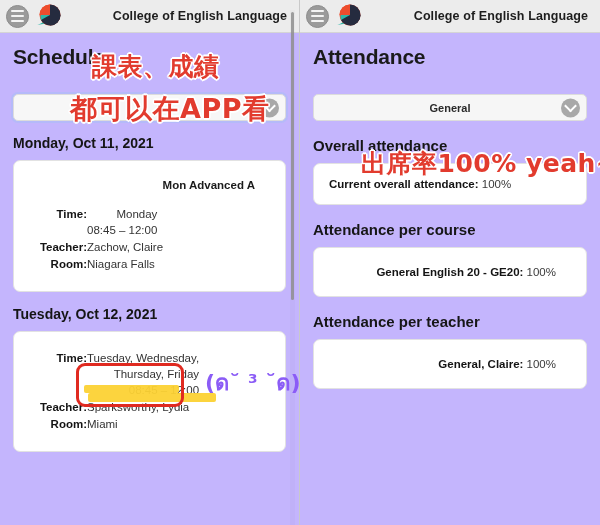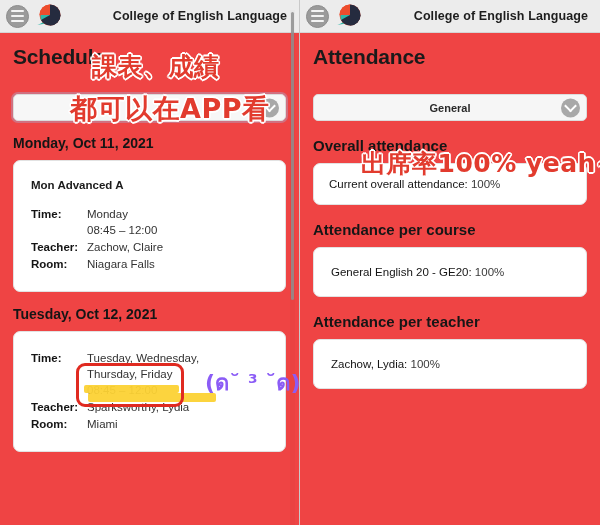--- a/index.html
+++ b/index.html
@@ -18,21 +18,21 @@
     height: 525px;
     display: flex;
     background: #ffffff;
   }
 
   
   .panel {
     position: relative;
     width: 300px;
     height: 525px;
-    background: #ef4444;
+    background: #c4b5fd;
     overflow: hidden;
   }
   .panel.left  { border-right: 1px solid #c9c9c9; }
 
   
   .appbar {
     position: relative;
     height: 33px;
     background: #ececec;
     border-bottom: 1px solid #d5d5d5;
@@ -145,21 +145,21 @@
     margin: 16px 0 9px 0;
   }
 
   
   .card {
     background: #ffffff;
     border: 1px solid #e2e2e2;
     border-radius: 7px;
     padding: 14px 13px 14px 15px;
   }
-  .card.pad-lg  { padding: 18px 30px 18px 17px; }
+  .card.pad-lg  { padding: 18px 30px 18px 17px; text-align: right; }
   .card-title {
     font-size: 11.5px;
     font-weight: bold;
     color: #1b1b1b;
     margin-bottom: 15px;
   }
   .kv {
     display: flex;
     align-items: flex-start;
     font-size: 11.5px;
@@ -172,21 +172,21 @@
     color: #141414;
     width: 56px;
     flex: none;
   }
   .kv .v { white-space: pre-line; color: #333; }
 
   .stat-line {
     font-size: 11.5px;
     color: #3a3a3a;
   }
-  .stat-line b { color: #141414; font-weight: normal; margin-top: 12px; }
+  .stat-line b { color: #141414; font-weight: bold; margin-top: 12px; }
 
   
   .scrollbar {
     position: absolute;
     right: 5px;
     top: 12px;
     width: 3px;
     height: 288px;
     background: #8e8e8e;
     border-radius: 2px;
@@ -367,21 +367,21 @@
       <div class="card pad-lg">
         <div class="stat-line">
           <b>General English 20 - GE20:</b>
           <span>100%</span>
         </div>
       </div>
 
       <div class="section-head">Attendance per teacher</div>
       <div class="card pad-lg">
         <div class="stat-line">
-          <b>Zachow, Lydia:</b>
+          <b>General, Claire:</b>
           <span>100%</span>
         </div>
       </div>
 
     </div>
   </div>
 
   <div class="anno anno-cn" id="anno-left-1">課表、成績</div>
   <div class="anno anno-cn" id="anno-left-2">都可以在APP看</div>
   <div class="anno anno-cn" id="anno-right-1">出席率100% yeah~</div>

